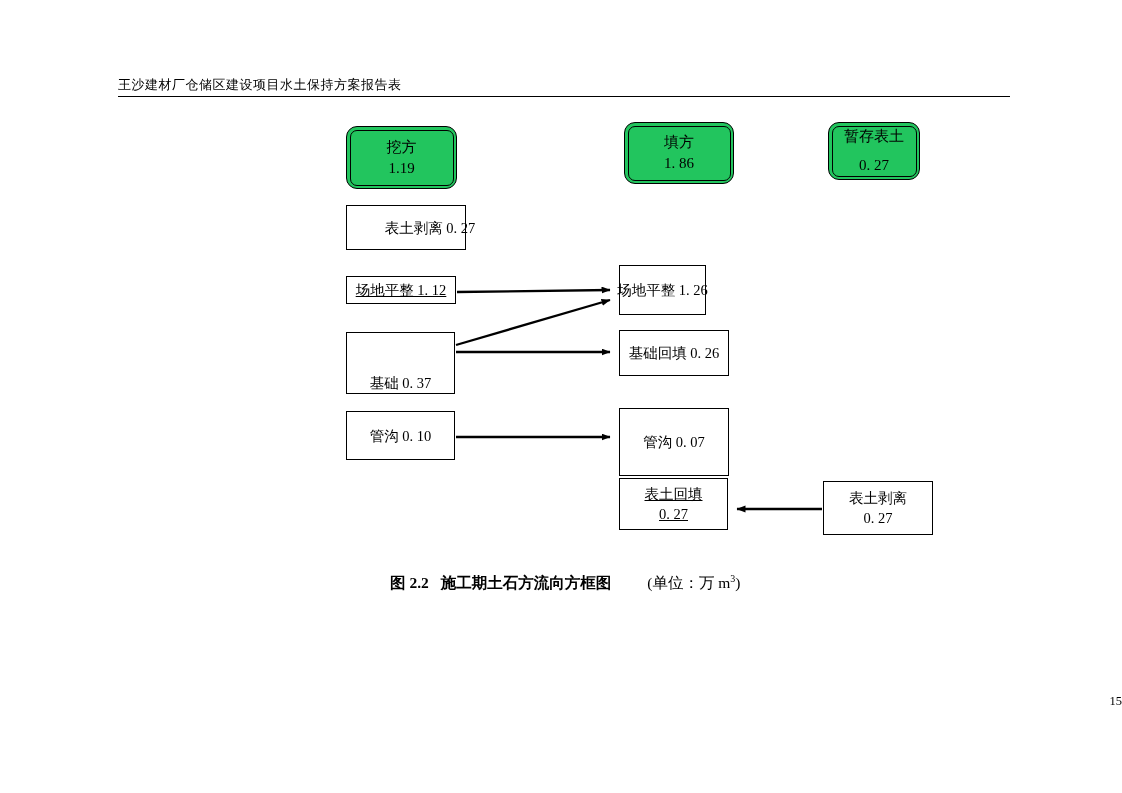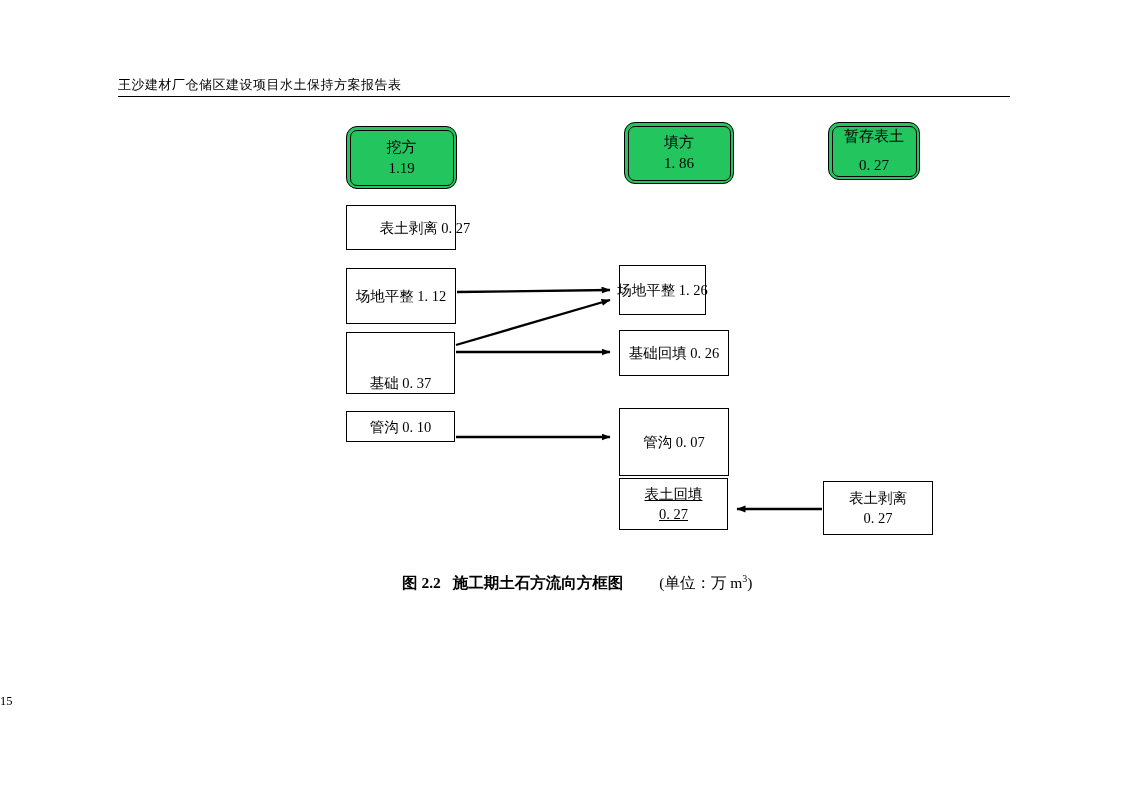--- a/index.html
+++ b/index.html
@@ -65,36 +65,36 @@
     white-space: nowrap;
   }
   svg.arrow-layer {
     position: absolute;
     left: 0; top: 0;
     width: 1122px; height: 793px;
     pointer-events: none;
   }
   .caption {
     position: absolute;
-    left: 359px;
+    left: 347px;
     top: 573px;
     font-size: 15.5px;
     white-space: nowrap;
     padding-left: 43px;
   }
   .caption .cap-label { font-weight: bold; }
   .caption .cap-title { font-weight: bold; margin-left: 12px; }
   .caption .cap-unit { margin-left: 36px; font-weight: normal; }
   .caption sup { font-size: 10px; }
   .page-number {
     position: absolute;
     left: 0;
     top: 694px;
     width: 1122px;
-    text-align: left;
+    text-align: right;
     font-size: 12.5px;
   }
 </style>
 </head>
 <body>
 
 <div class="page">
 
   <div class="doc-header">王沙建材厂仓储区建设项目水土保持方案报告表</div>
   <div class="doc-header-rule"></div>
@@ -118,30 +118,30 @@
   </div>
   <div class="rounded-box" style="left:624px; top:122px; width:110px; height:62px;">
     <div>填方</div>
     <div>1. 86</div>
   </div>
   <div class="rounded-box" style="left:828px; top:122px; width:92px; height:58px;gap:8px;">
     <div>暂存表土</div>
     <div>0. 27</div>
   </div>
 
-  <div class="rect-box" style="left:346px; top:205px; width:110px; height:45px;padding-left:48px;">
+  <div class="rect-box" style="left:346px; top:205px; width:120px; height:45px;padding-left:48px;">
     <div>表土剥离 0. 27</div>
   </div>
-  <div class="rect-box" style="left:346px; top:268px; width:110px; height:56px;">
+  <div class="rect-box" style="left:346px; top:276px; width:110px; height:28px;text-decoration:underline;">
     <div>场地平整 1. 12</div>
   </div>
   <div class="rect-box" style="left:346px; top:332px; width:109px; height:62px;justify-content:flex-end;">
     <div>基础 0. 37</div>
   </div>
-  <div class="rect-box" style="left:346px; top:411px; width:109px; height:31px;">
+  <div class="rect-box" style="left:346px; top:411px; width:109px; height:49px;">
     <div>管沟 0. 10</div>
   </div>
 
   <div class="rect-box" style="left:619px; top:265px; width:87px; height:50px;">
     <div>场地平整 1. 26</div>
   </div>
   <div class="rect-box" style="left:619px; top:330px; width:110px; height:46px;align-items:center;">
     <div>基础回填 0. 26</div>
   </div>
   <div class="rect-box" style="left:619px; top:408px; width:110px; height:68px;">

